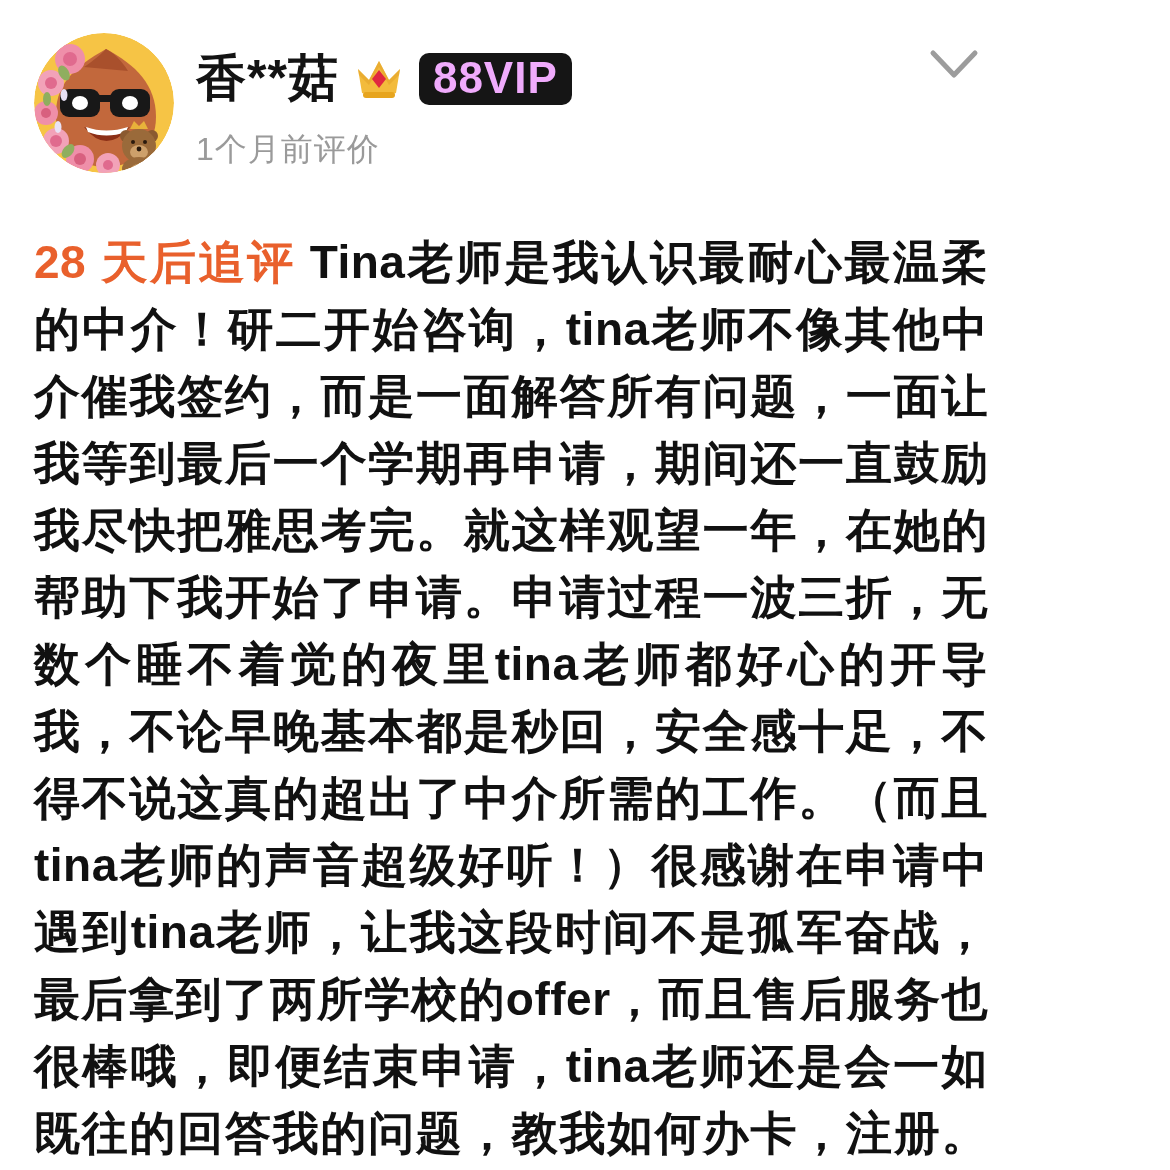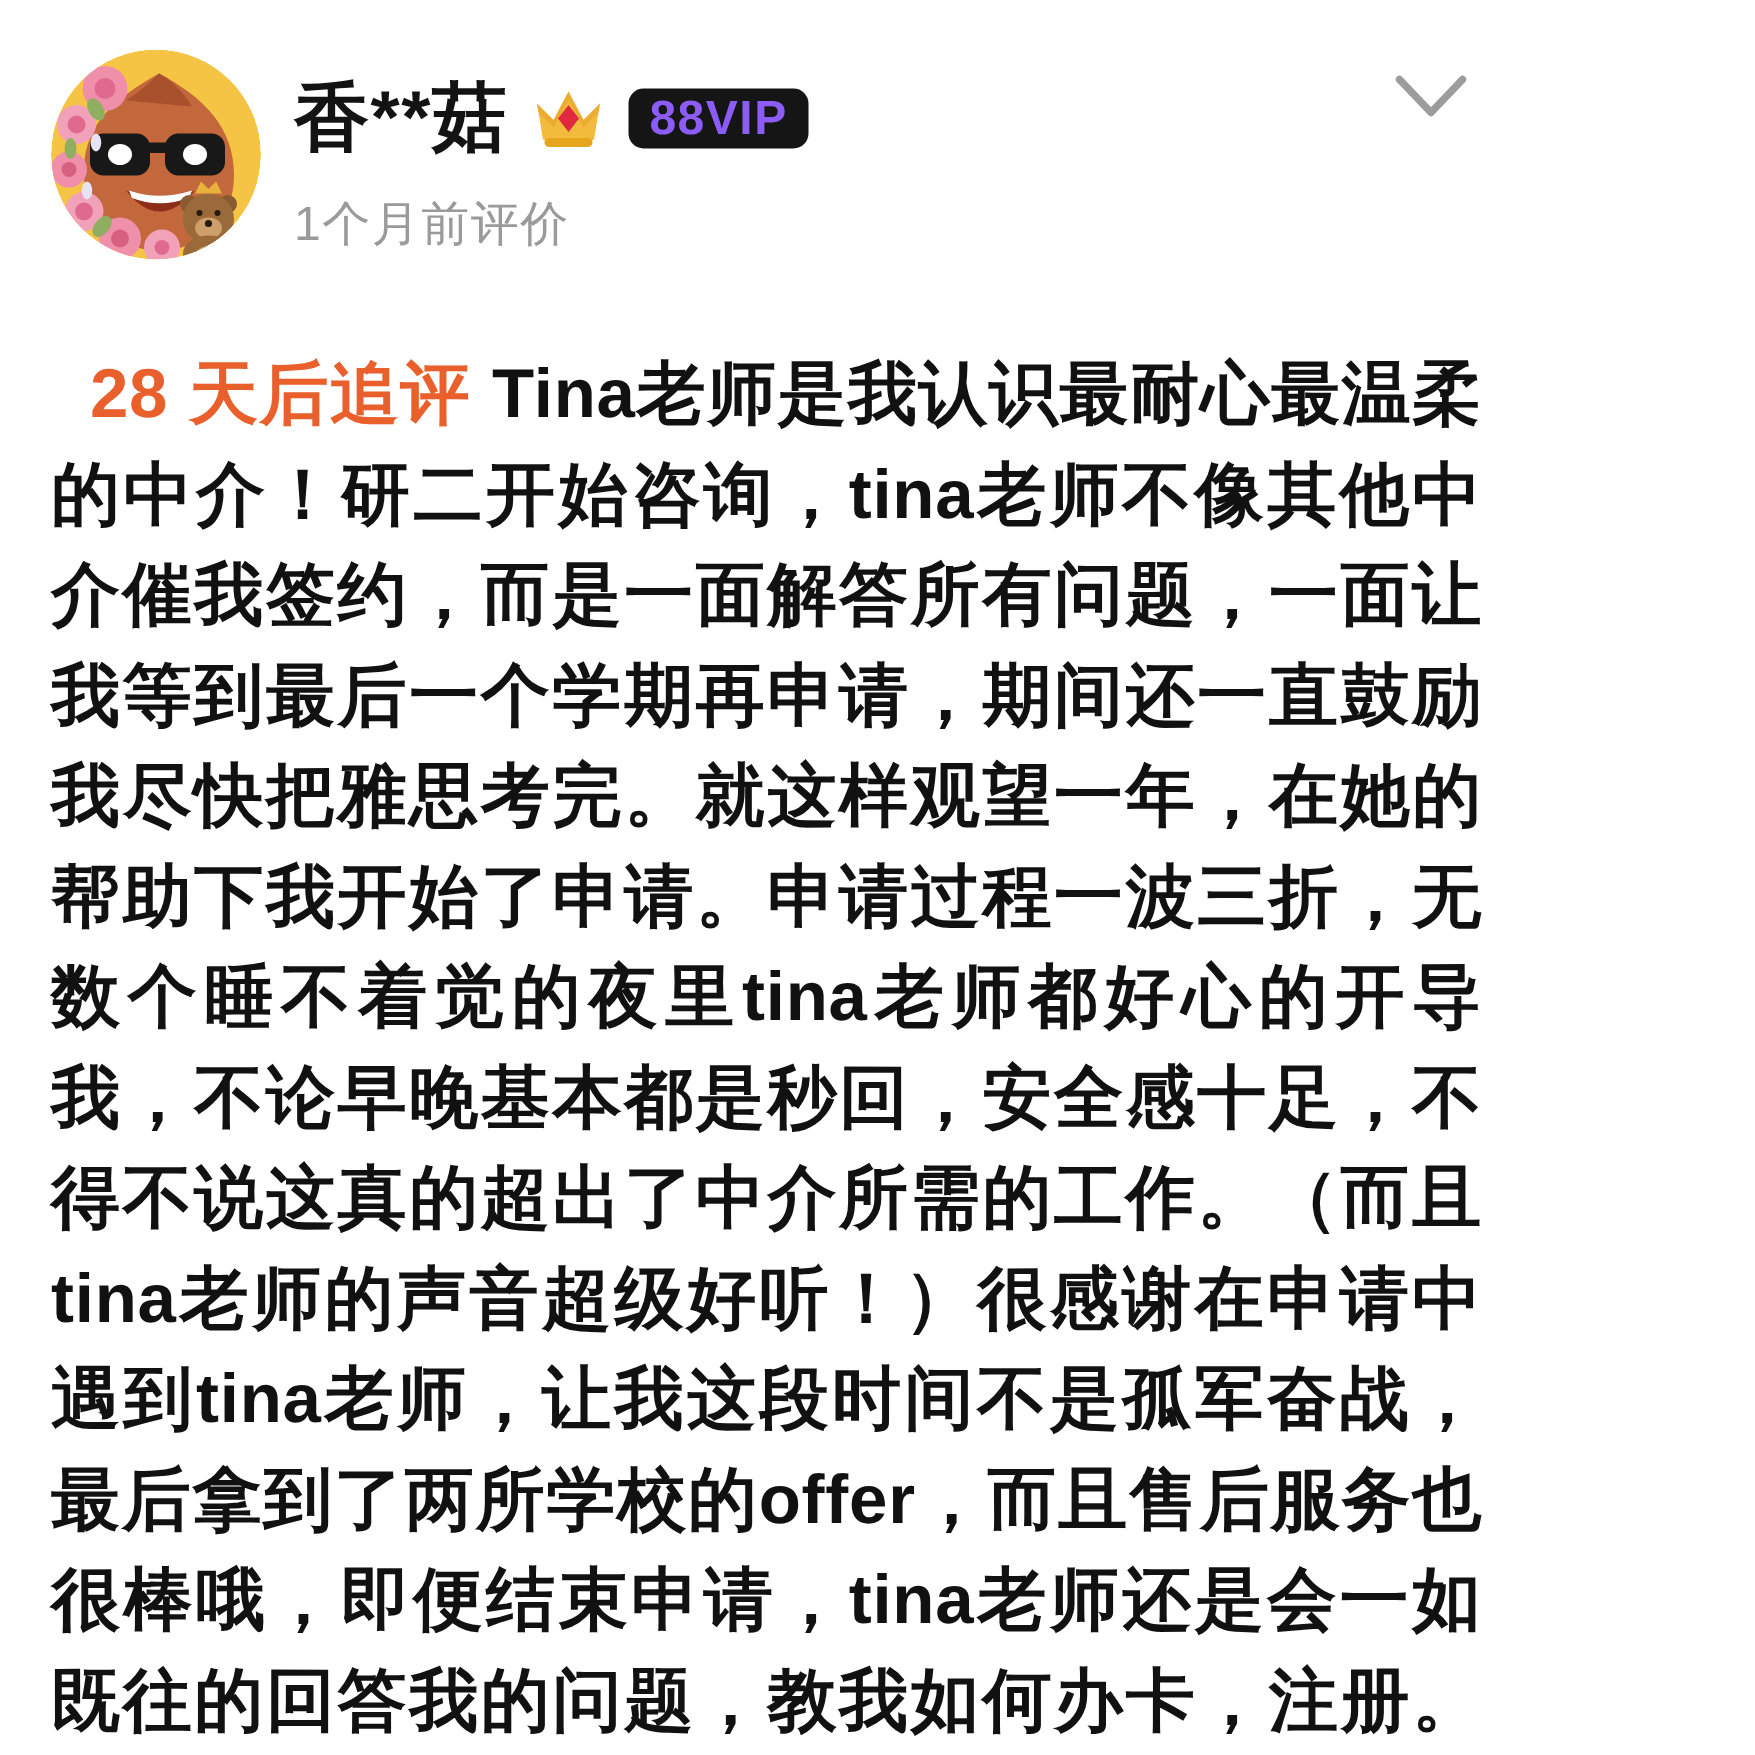--- a/index.html
+++ b/index.html
@@ -13,22 +13,22 @@
   .avatar-wrap { width: 140px; height: 140px; border-radius: 50%; overflow: hidden; flex: 0 0 auto; cursor: pointer; }
   .avatar-wrap svg { display: block; }
 
   .header-info { margin-left: 22px; padding-top: 12px; }
   .name-row { display: flex; align-items: center; }
   .username { font-size: 50px; font-weight: 700; color: #131313; letter-spacing: 1px; }
   .crown { margin-left: 16px; display: inline-flex; align-items: center; }
   .vip-badge {
     margin-left: 16px;
     background: #151515;
-    color: #8b5cf6;
-    font-size: 32px;
+    color: #f0abfc;
+    font-size: 44px;
     font-weight: 700;
     letter-spacing: 1px;
     border-radius: 10px;
     padding: 3px 14px 5px 14px;
     line-height: 1;
     display: inline-block;
   }
   .timestamp { margin-top: 16px; font-size: 32px; color: #9a9a9a; letter-spacing: 1px; }
 
   .chevron { position: absolute; top: 48px; right: 42px; cursor: pointer; }
@@ -44,21 +44,21 @@
   }
   .followup {
     margin-top: 56px;
     font-size: 46px;
     font-weight: 600;
     color: #111;
     line-height: 67px;
     letter-spacing: 0.5px;
     text-align: justify;
   }
-  .followup-label { color: #e9602c; margin-right: 14px; margin-left: 26px; }
+  .followup-label { color: #e9602c; margin-right: 14px; }
 </style>
 </head>
 <body>
 
 <div class="review-card">
 
   <div class="header">
 
     <div class="avatar-wrap">
       <svg width="140" height="140" viewBox="0 0 140 140">

